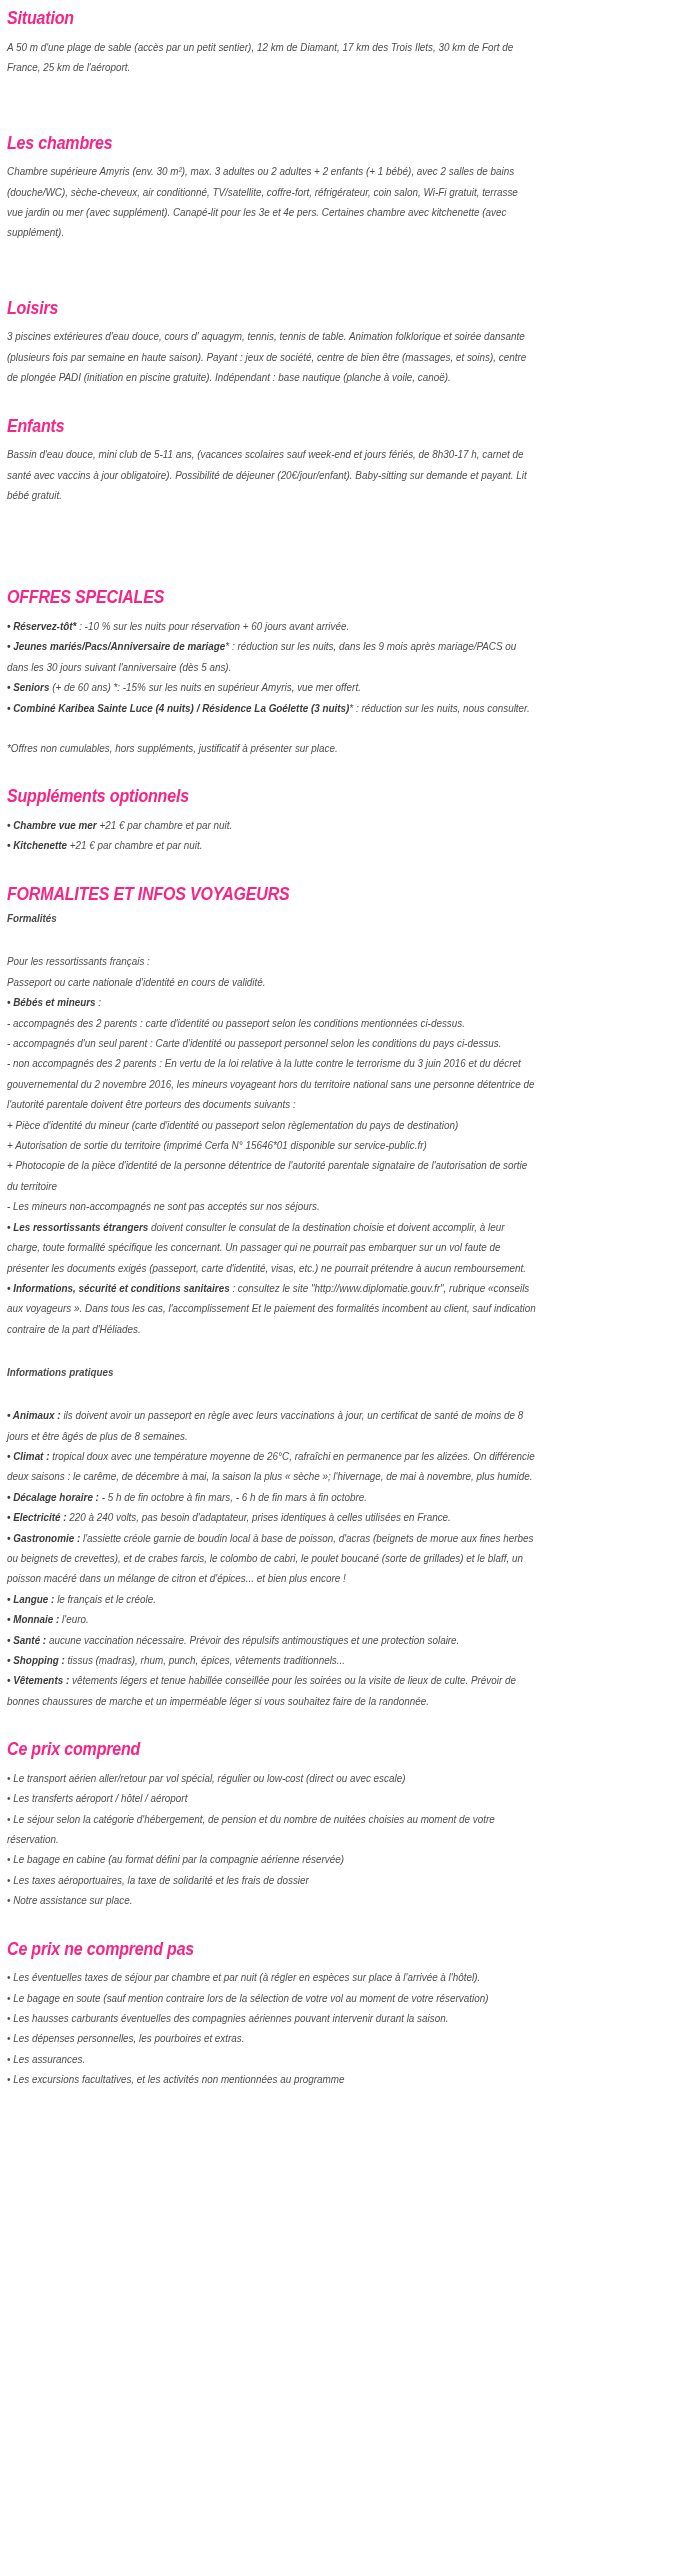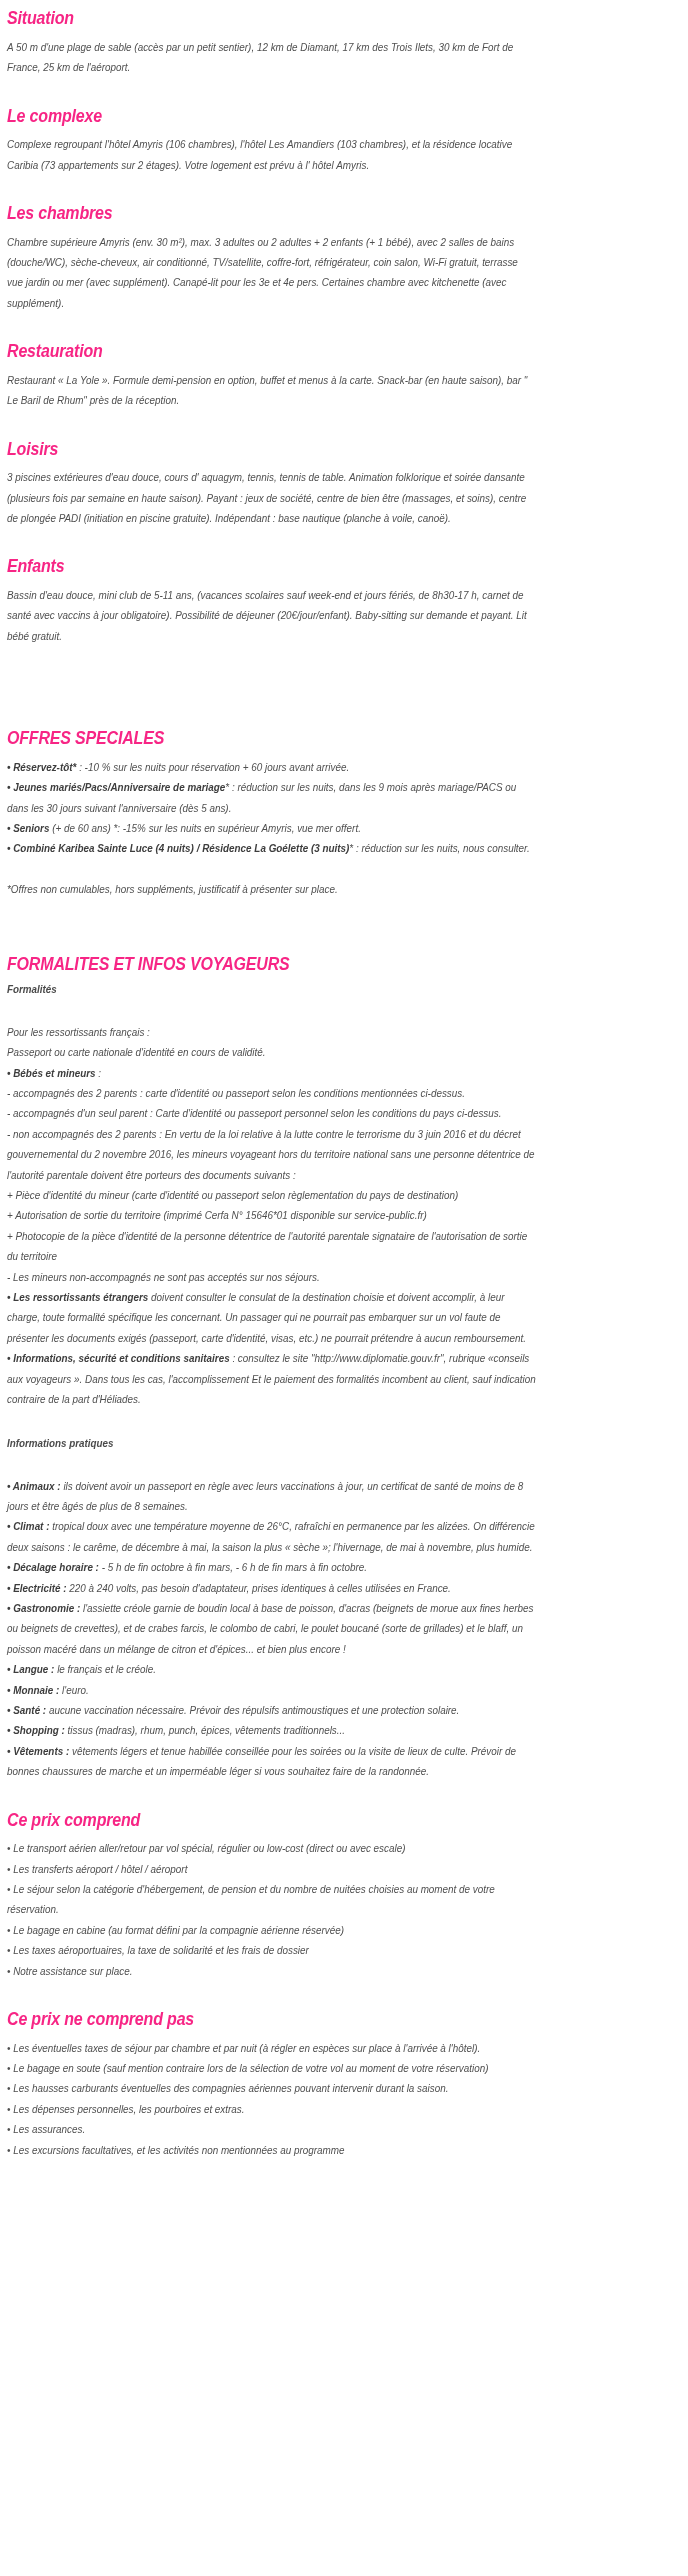--- a/index.html
+++ b/index.html
@@ -74,36 +74,28 @@
 <body>
 
 <div class="page">
 
   <section class="block">
     <h2 class="section-title">Situation</h2>
     <p class="body-text">A 50 m d'une plage de sable (accès par un petit sentier), 12 km de Diamant, 17 km des Trois Ilets, 30 km de Fort de France, 25 km de l'aéroport.</p>
   </section>
   <div class="gap-after-para"></div>
 
-  <section class="block">
-    <h2 class="section-title">Le complexe</h2>
-    <p class="body-text">Complexe regroupant l'hôtel Amyris (106 chambres), l'hôtel Les Amandiers (103 chambres), et la résidence locative Caribia (73 appartements sur 2 étages). Votre logement est prévu à l' hôtel Amyris.</p>
-  </section>
   <div class="gap-after-para"></div>
 
   <section class="block">
     <h2 class="section-title">Les chambres</h2>
     <p class="body-text">Chambre supérieure Amyris (env. 30 m²), max. 3 adultes ou 2 adultes + 2 enfants (+ 1 bébé), avec 2 salles de bains (douche/WC), sèche-cheveux, air conditionné, TV/satellite, coffre-fort, réfrigérateur, coin salon, Wi-Fi gratuit, terrasse vue jardin ou mer (avec supplément). Canapé-lit pour les 3e et 4e pers. Certaines chambre avec kitchenette (avec supplément).</p>
   </section>
   <div class="gap-after-para"></div>
 
-  <section class="block">
-    <h2 class="section-title">Restauration</h2>
-    <p class="body-text">Restaurant « La Yole ». Formule demi-pension en option, buffet et menus à la carte. Snack-bar (en haute saison), bar " Le Baril de Rhum" près de la réception.</p>
-  </section>
   <div class="gap-after-para"></div>
 
   <section class="block">
     <h2 class="section-title">Loisirs</h2>
     <p class="body-text">3 piscines extérieures d'eau douce, cours d' aquagym, tennis, tennis de table. Animation folklorique et soirée dansante (plusieurs fois par semaine en haute saison). Payant : jeux de société, centre de bien être (massages, et soins), centre de plongée PADI (initiation en piscine gratuite). Indépendant : base nautique (planche à voile, canoë).</p>
   </section>
   <div class="gap-after-para"></div>
 
   <section class="block">
     <h2 class="section-title">Enfants</h2>
@@ -121,20 +113,25 @@
       <p class="body-text"><b>• Réservez-tôt*</b><span> : -10 % sur les nuits pour réservation + 60 jours avant arrivée.</span></p>
       <p class="body-text"><b>• Jeunes mariés/Pacs/Anniversaire de mariage</b><span>* : réduction sur les nuits, dans les 9 mois après mariage/PACS ou dans les 30 jours suivant l'anniversaire (dès 5 ans).</span></p>
       <p class="body-text"><b>• Seniors</b><span> (+ de 60 ans) *: -15% sur les nuits en supérieur Amyris, vue mer offert.</span></p>
       <p class="body-text"><b>• Combiné Karibea Sainte Luce (4 nuits) / Résidence La Goélette (3 nuits)</b><span>* : réduction sur les nuits, nous consulter.</span></p>
     </div>
     <div class="gap-medium"></div>
     <p class="body-text">*Offres non cumulables, hors suppléments, justificatif à présenter sur place.</p>
   </section>
   <div class="gap-after-para"></div>
 
+  <section class="block">
+    <h2 class="section-title">Suppléments optionnels</h2>
+    <p class="body-text"><b>• Chambre vue mer</b><span> +21 € par chambre et par nuit.</span></p>
+    <p class="body-text"><b>• Kitchenette</b><span> +21 € par chambre et par nuit.</span></p>
+  </section>
   <div class="gap-after-para"></div>
 
   <section class="block">
     <h2 class="section-title upper">FORMALITES ET INFOS VOYAGEURS</h2>
     <h3 class="sub-title">Formalités</h3>
     <div class="gap-medium"></div>
     <div>
       <p class="body-text"><b></b><span>Pour les ressortissants français :</span></p>
       <p class="body-text"><b></b><span>Passeport ou carte nationale d'identité en cours de validité.</span></p>
       <p class="body-text"><b>• Bébés et mineurs</b><span> :</span></p>

